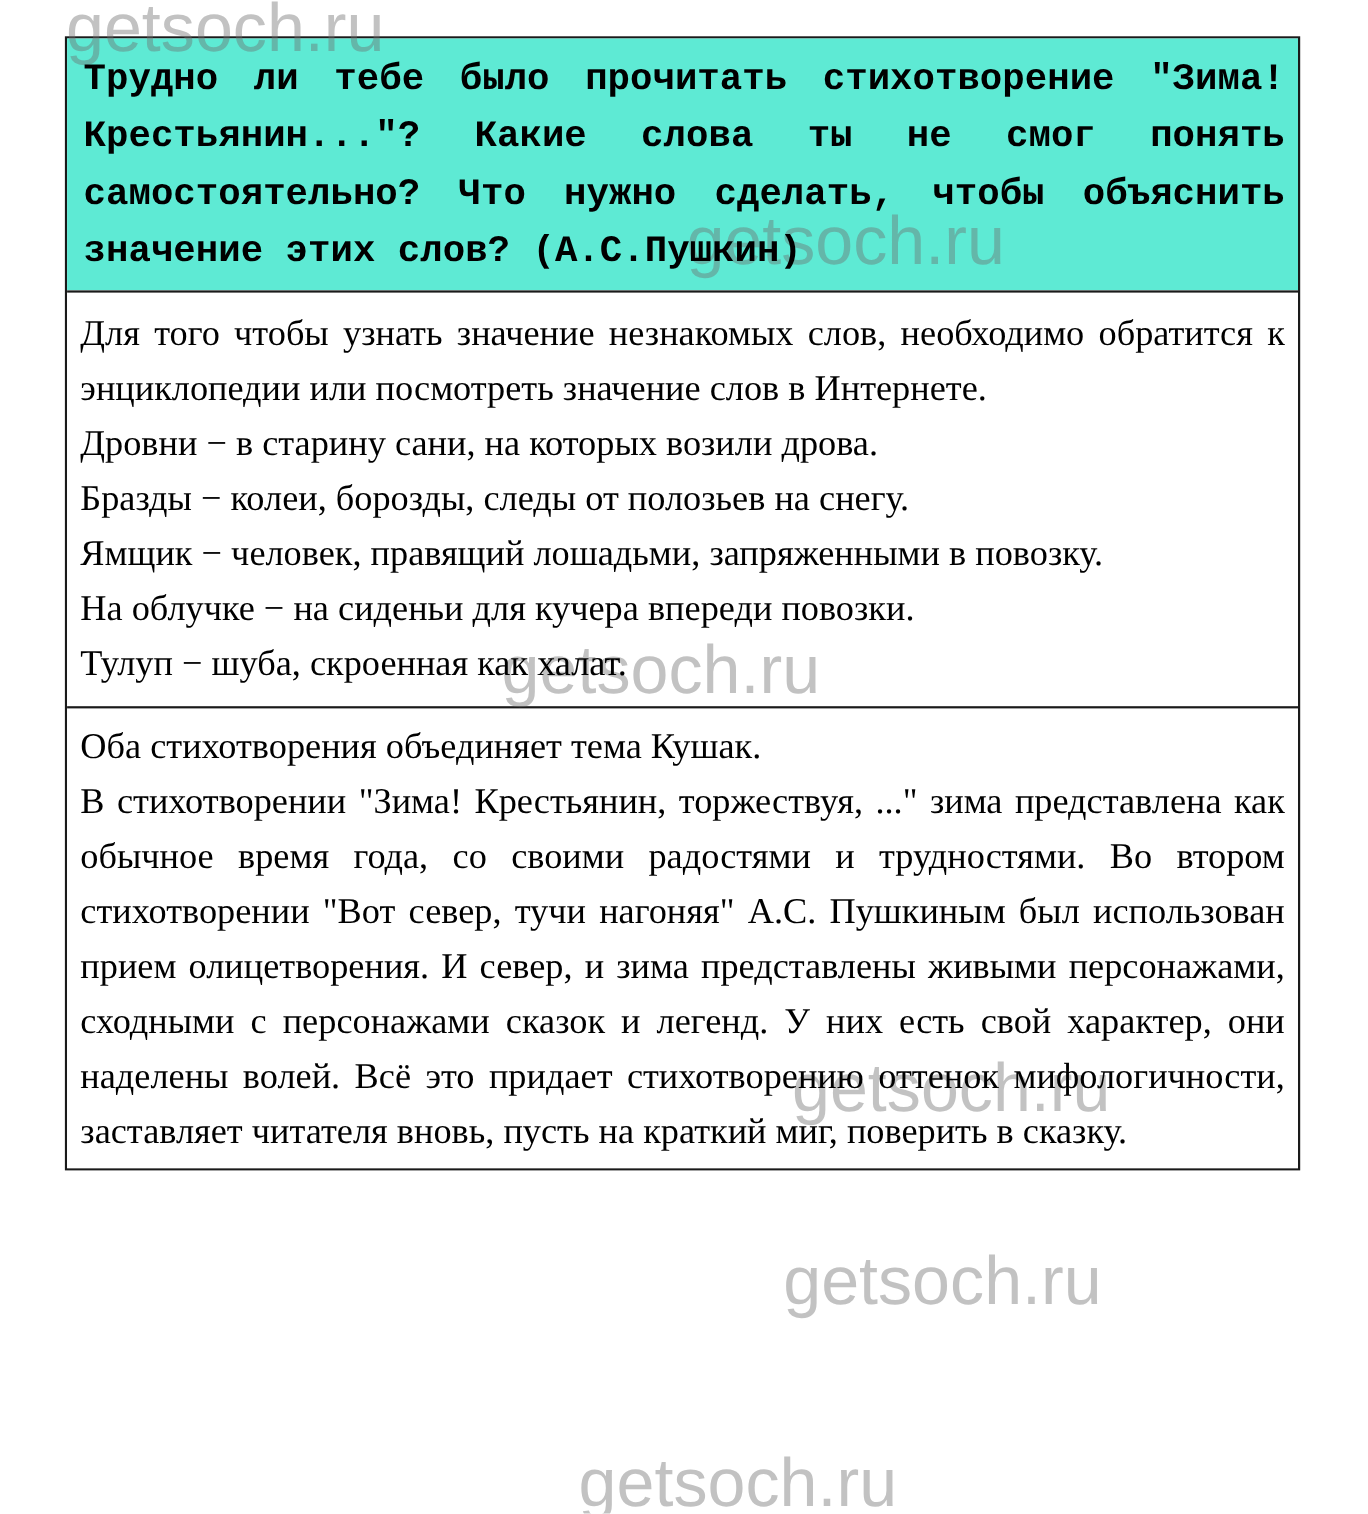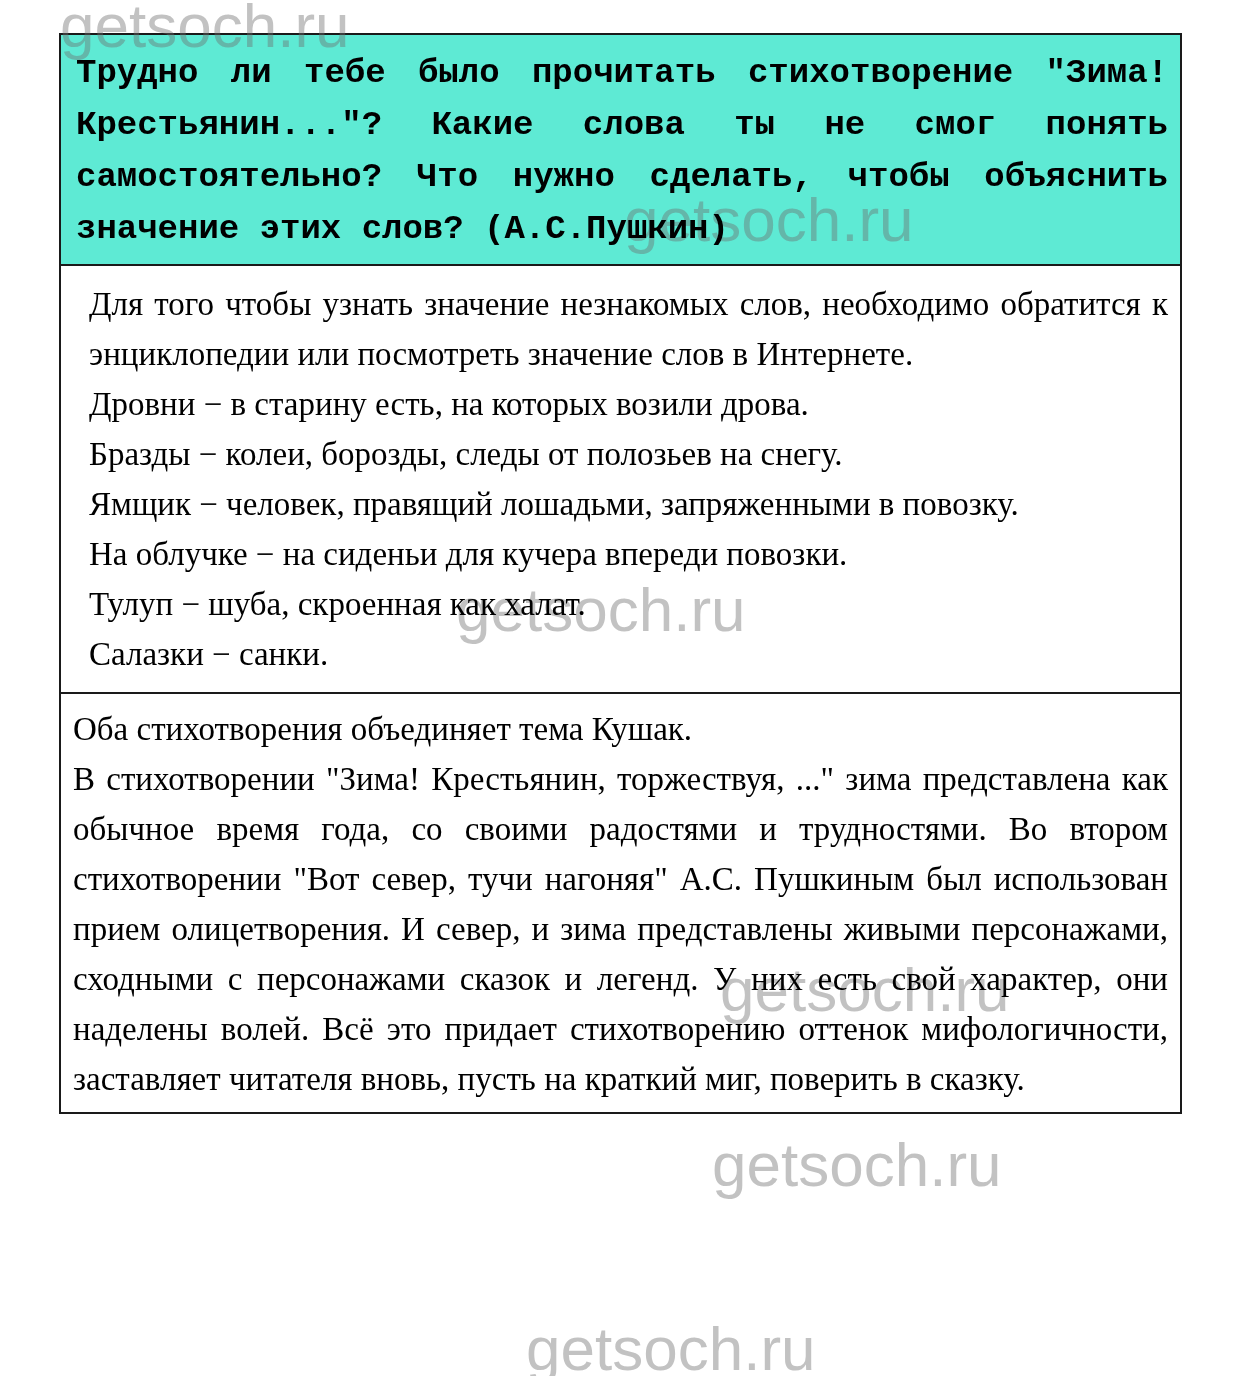--- a/index.html
+++ b/index.html
@@ -34,21 +34,21 @@
     background: #5eead4;
     padding: 12px 12px 9px 15px;
     font-family: Liberation Mono, monospace;
   }
   .question p {
     font-weight: bold;
     font-size: 34px;
     line-height: 52px;
   }
   .answer { background: #ffffff; }
-  .answer-1 { padding: 13px 12px 13px 28px; }
+  .answer-1 { padding: 13px 12px 13px 12px; }
   .answer-2 { padding: 10px 12px 8px 12px; }
   .answer p {
     font-size: 33px;
     line-height: 50px;
   }
 
   
   .wm {
     position: absolute;
     z-index: 1;
@@ -77,26 +77,25 @@
 <div class="wm wm-6">getsoch.ru</div>
 
 <div class="qa-table">
 
   <section class="row question">
     <p>Трудно ли тебе было прочитать стихотворение "Зима! Крестьянин..."? Какие слова ты не смог понять самостоятельно? Что нужно сделать, чтобы объяснить значение этих слов? (А.С.Пушкин)</p>
   </section>
 
   <section class="row answer answer-1">
     <p>Для того чтобы узнать значение незнакомых слов, необходимо обратится к энциклопедии или посмотреть значение слов в Интернете.</p>
-    <p>Дровни − в старину есть, на которых возили дрова.</p>
+    <p>Дровни − в старину сани, на которых возили дрова.</p>
     <p>Бразды − колеи, борозды, следы от полозьев на снегу.</p>
     <p>Ямщик − человек, правящий лошадьми, запряженными в повозку.</p>
     <p>На облучке − на сиденьи для кучера впереди повозки.</p>
     <p>Тулуп − шуба, скроенная как халат.</p>
-    <p>Салазки − санки.</p>
   </section>
 
 
   <section class="row answer answer-2">
     <p>Оба стихотворения объединяет тема Кушак.</p>
     <p>В стихотворении "Зима! Крестьянин, торжествуя, ..." зима представлена как обычное время года, со своими радостями и трудностями. Во втором стихотворении "Вот север, тучи нагоняя" А.С. Пушкиным был использован прием олицетворения. И север, и зима представлены живыми персонажами, сходными с персонажами сказок и легенд. У них есть свой характер, они наделены волей. Всё это придает стихотворению оттенок мифологичности, заставляет читателя вновь, пусть на краткий миг, поверить в сказку.</p>
   </section>
 
 </div>
 

